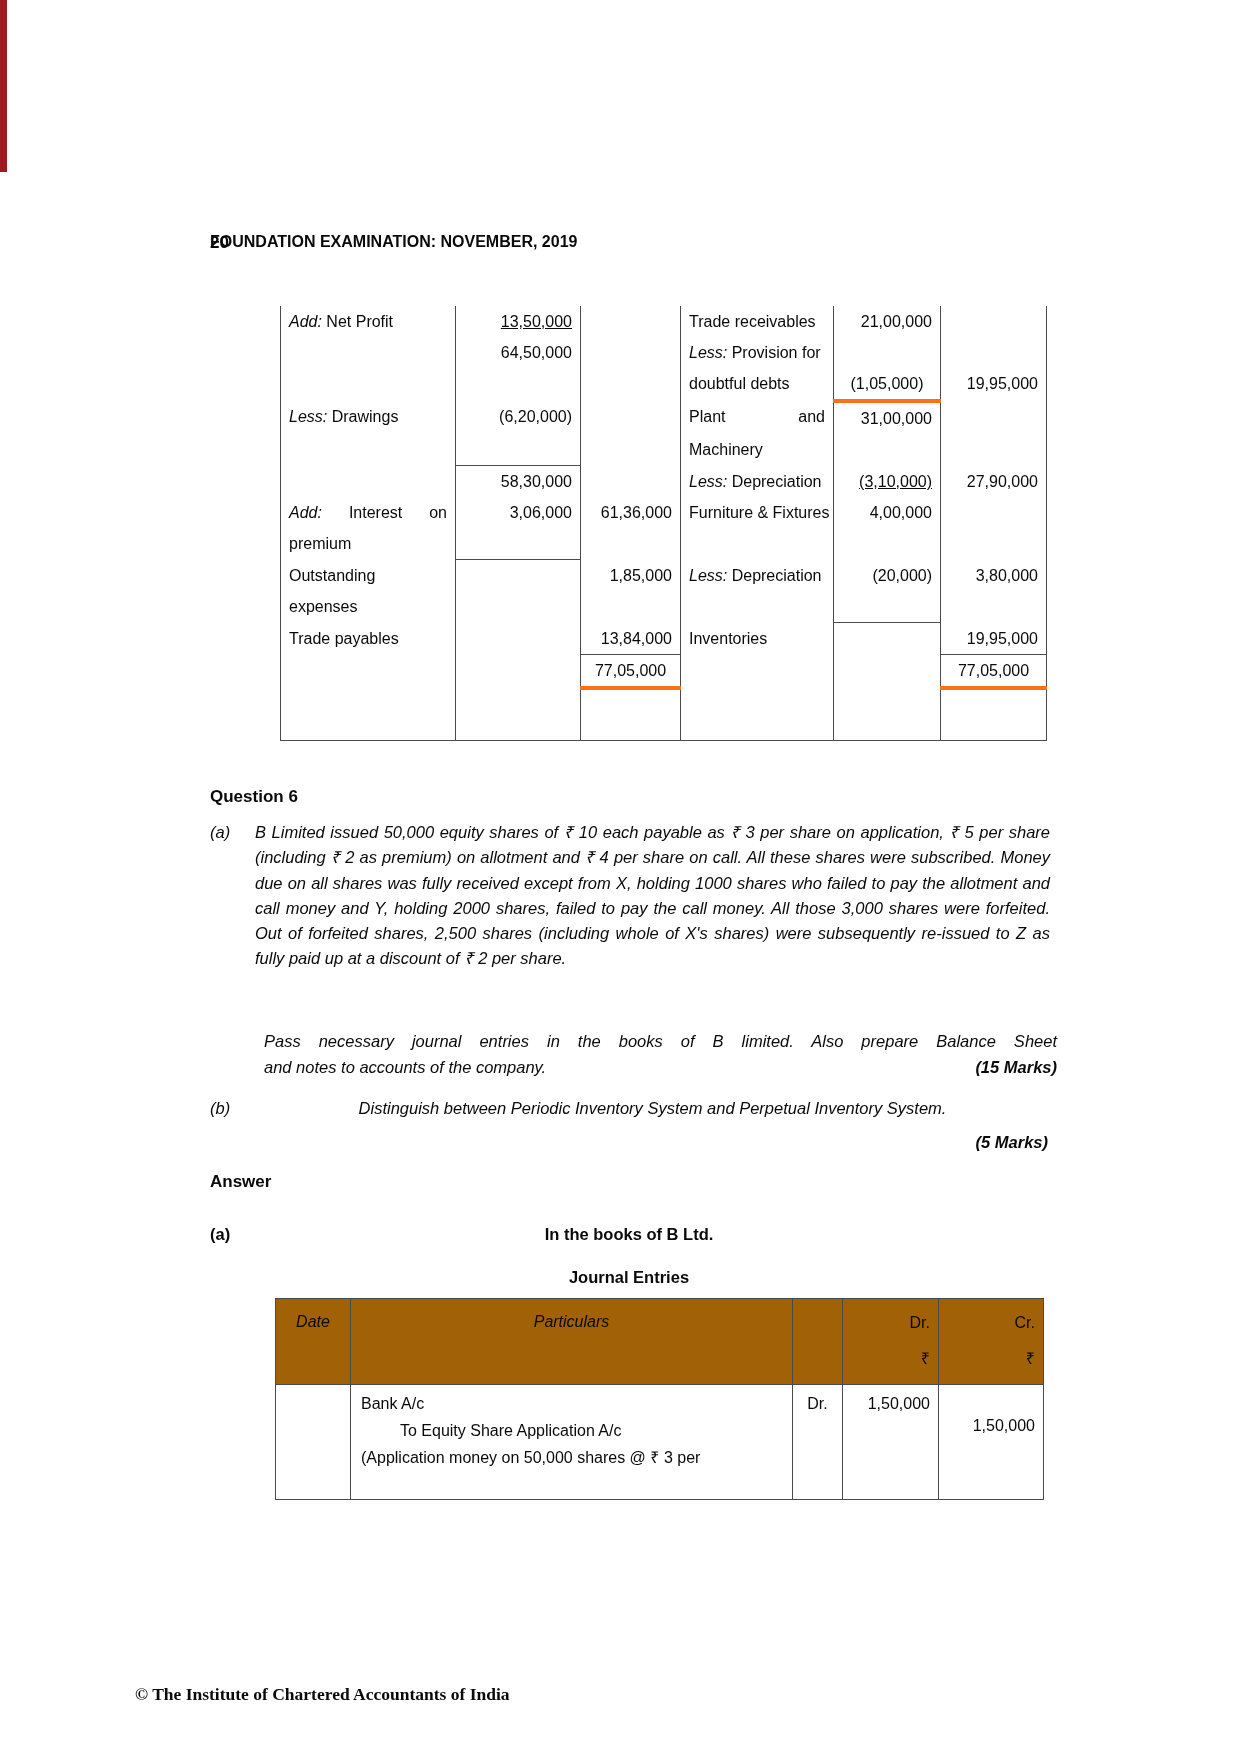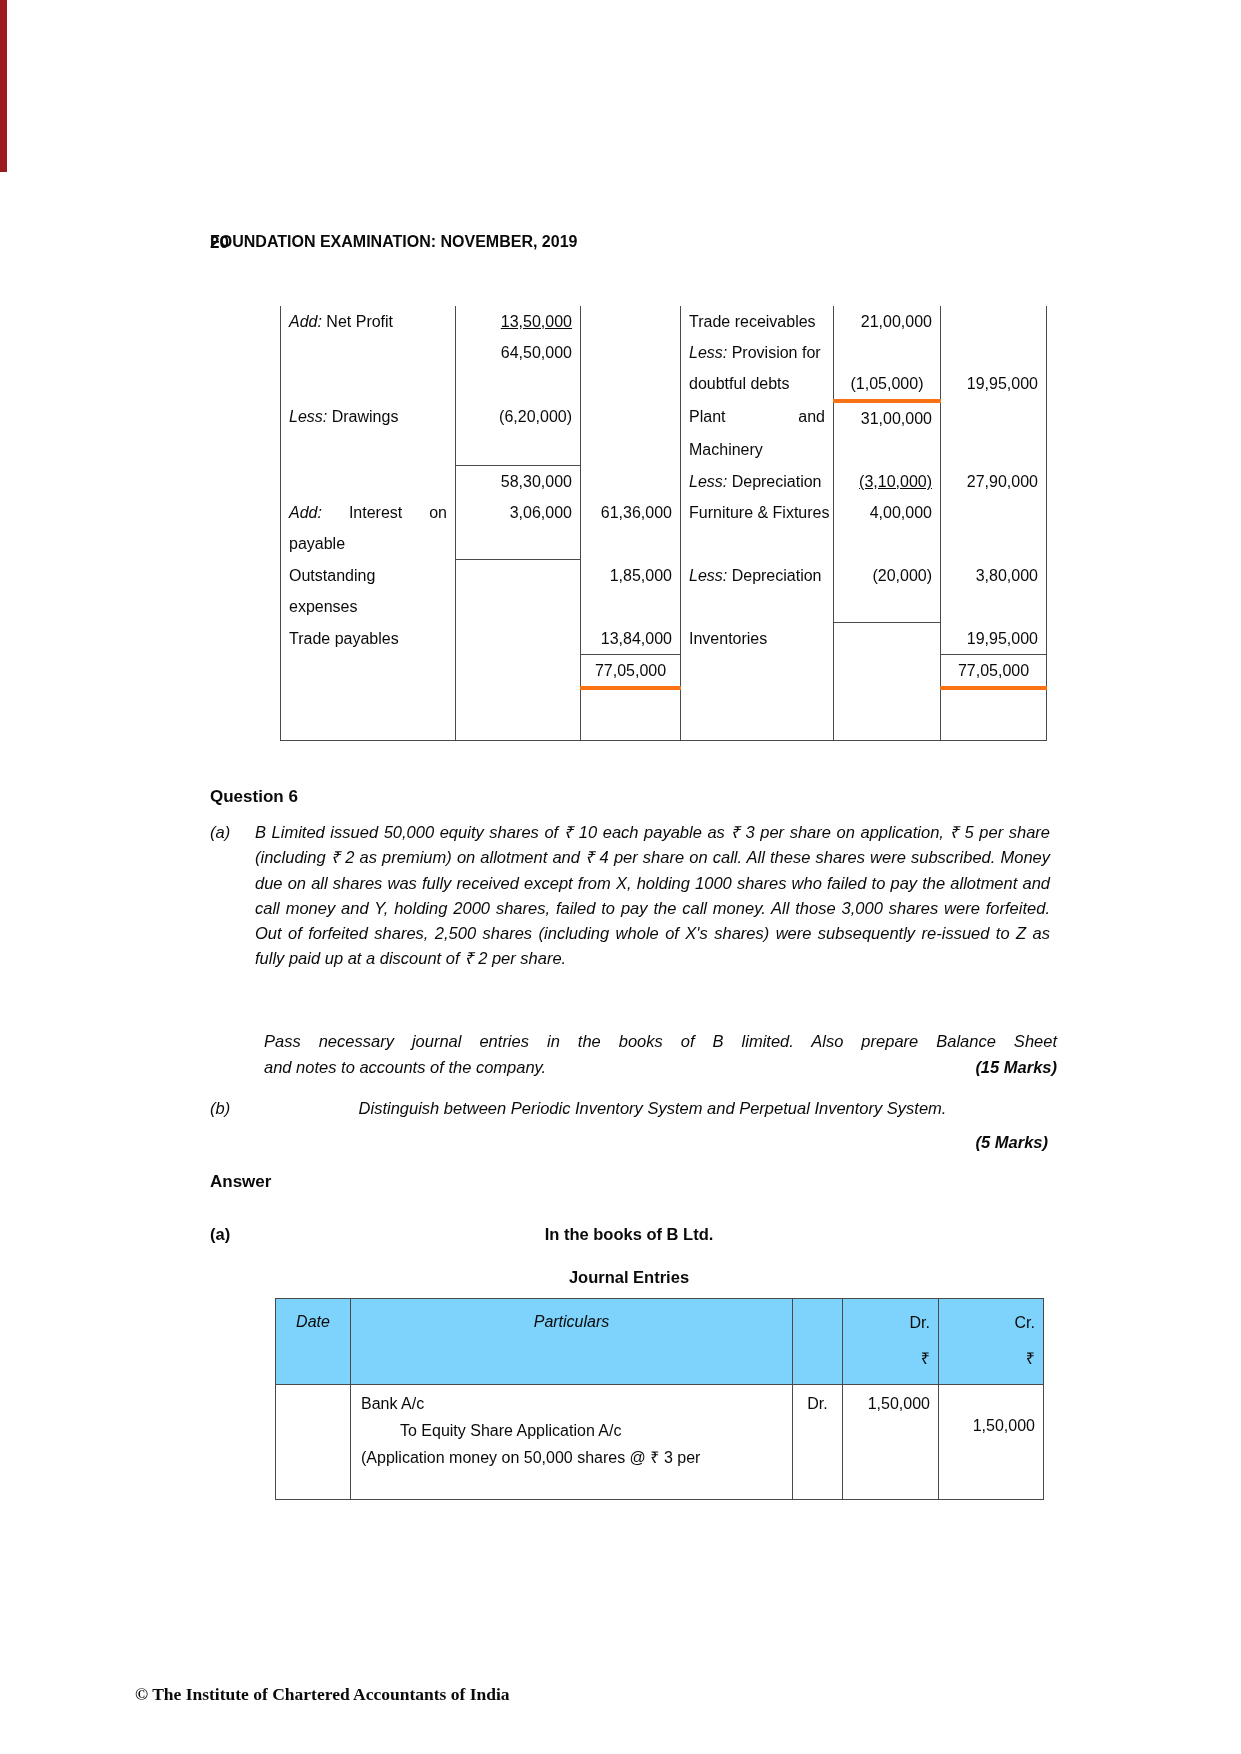--- a/index.html
+++ b/index.html
@@ -49,21 +49,21 @@
   .ans-a .alabel { position:absolute; left:0; top:0; font-weight:bold; font-size:16.5px; }
   .ans-a .books { position:absolute; left:0; right:0; text-align:center; font-weight:bold; font-size:16.5px; }
   .je-title { position:absolute; top:1268px; left:210px; width:838px; text-align:center;
               font-weight:bold; font-size:16.5px; }
 
   
   table.jt { position:absolute; top:1298px; left:275px; width:768px;
              border-collapse:collapse; table-layout:fixed; font-size:16px; }
   table.jt td { border-left:1px solid #4a4a4a; vertical-align:top; overflow:hidden; }
   table.jt td:last-child { border-right:1px solid #4a4a4a; }
-  table.jt tr.jh td { background:#7dd3fc; border-top:1px solid #4a4a4a;
+  table.jt tr.jh td { background:#a16207; border-top:1px solid #4a4a4a;
                       border-bottom:1px solid #4a4a4a; height:78px; padding-top:6px; }
   table.jt tr.jh .lbl { font-style:italic; text-align:center; line-height:34px; }
   table.jt tr.jh .two { text-align:right; padding-right:8px; line-height:36px; }
   table.jt tr.jrow td { border-bottom:1px solid #4a4a4a; height:86px; padding-top:5px; }
   table.jt .pline { line-height:27px; padding-left:9px; white-space:nowrap; }
   table.jt .pline.indent { padding-left:48px; }
   table.jt .drlbl { text-align:center; line-height:27px; }
   table.jt .amt { text-align:right; padding-right:8px; line-height:27px; }
   table.jt .amt.cr-off { padding-top:27px; }
 
@@ -153,21 +153,21 @@
               <span>on</span>
             </span>
           </td>
           <td class="num"><span>3,06,000</span></td>
           <td class="num"><span>61,36,000</span></td>
           <td><span>Furniture &amp; Fixtures</span></td>
           <td class="num"><span>4,00,000</span></td>
           <td class="num"></td>
         </tr>
         <tr>
-          <td><span>payable</span></td>
+          <td><span>premium</span></td>
           <td class="num"></td>
           <td class="num"></td>
           <td></td>
           <td class="num"></td>
           <td class="num"></td>
         </tr>
         <tr>
           <td><span>Outstanding</span></td>
           <td class="num bt"></td>
           <td class="num"><span>1,85,000</span></td>

